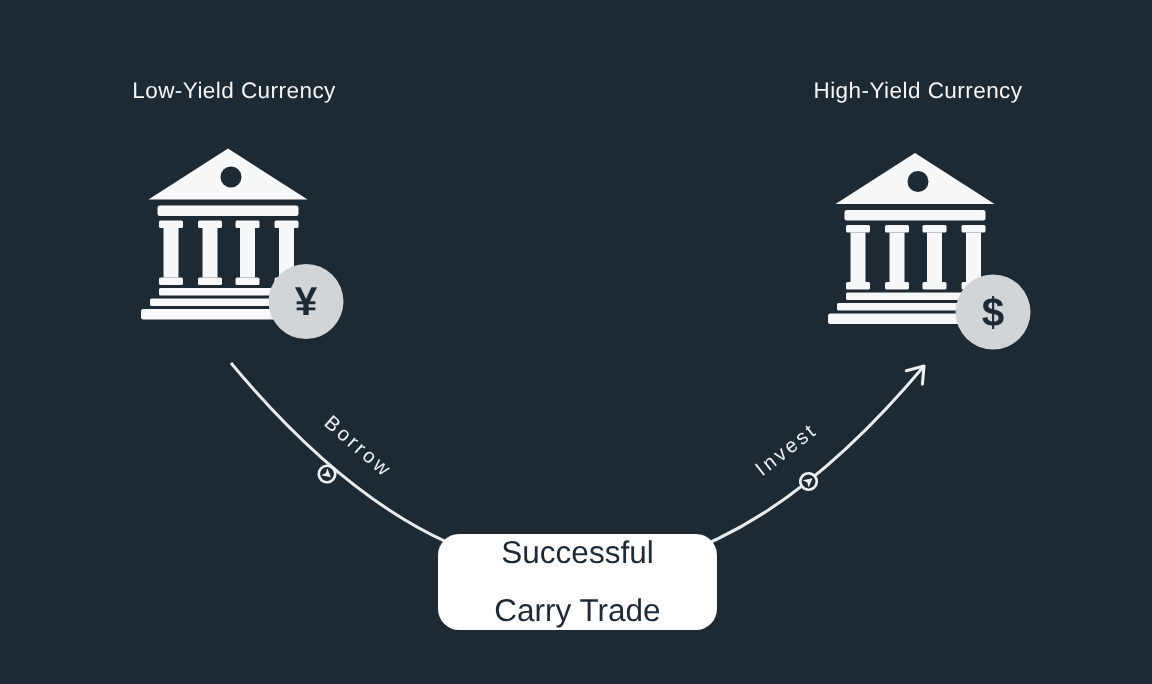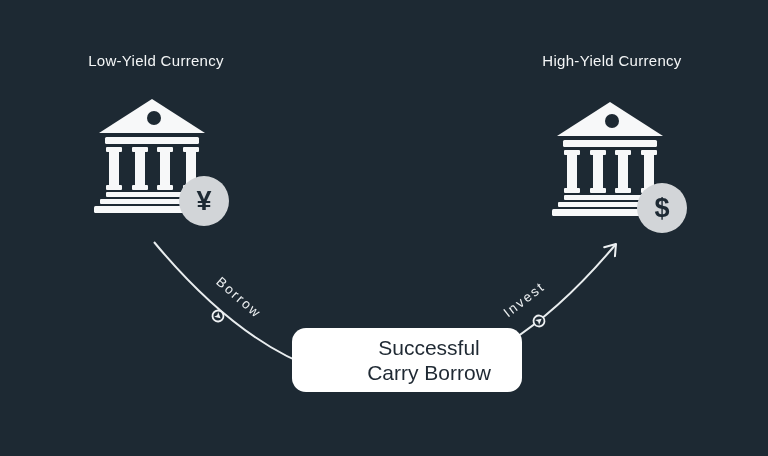--- a/index.html
+++ b/index.html
@@ -46,33 +46,32 @@
   .flow-svg { position: absolute; left: 0; top: 0; z-index: 1; }
   .flow-label {
     fill: #eef1f3;
     font-family: "Liberation Sans", sans-serif;
     font-size: 13.5px;
     letter-spacing: 2px;
   }
 
   .center-box {
     position: absolute;
-    left: 292px; top: 328px;
+    left: 292px; top: 356px;
     width: 186px; height: 64px;
     background: #ffffff;
     border-radius: 14px;
     color: #1f2933;
     display: flex; flex-direction: column;
-    align-items: center; justify-content: center;
+    align-items: center; justify-content: space-between;
     text-align: center;
     font-size: 21px;
     font-weight: 500;
     line-height: 25px;
     z-index: 2;
-    padding-left: 44px;
   }
 </style>
 </head>
 <body>
 
 <div class="stage">
 
   <div class="heading heading-left">Low-Yield Currency</div>
   <div class="heading heading-right">High-Yield Currency</div>
 
@@ -151,16 +150,16 @@
       <rect x="6" y="103" width="104" height="5" rx="1"></rect>
       <rect x="0" y="110" width="116" height="7" rx="1.5"></rect>
     </svg>
   </div>
   <div class="coin coin-right">
     <span>$</span>
   </div>
 
   <div class="center-box">
     <div>Successful</div>
-    <div>Carry Borrow</div>
+    <div>Carry Trade</div>
   </div>
 
 </div>
 
 </body></html>

